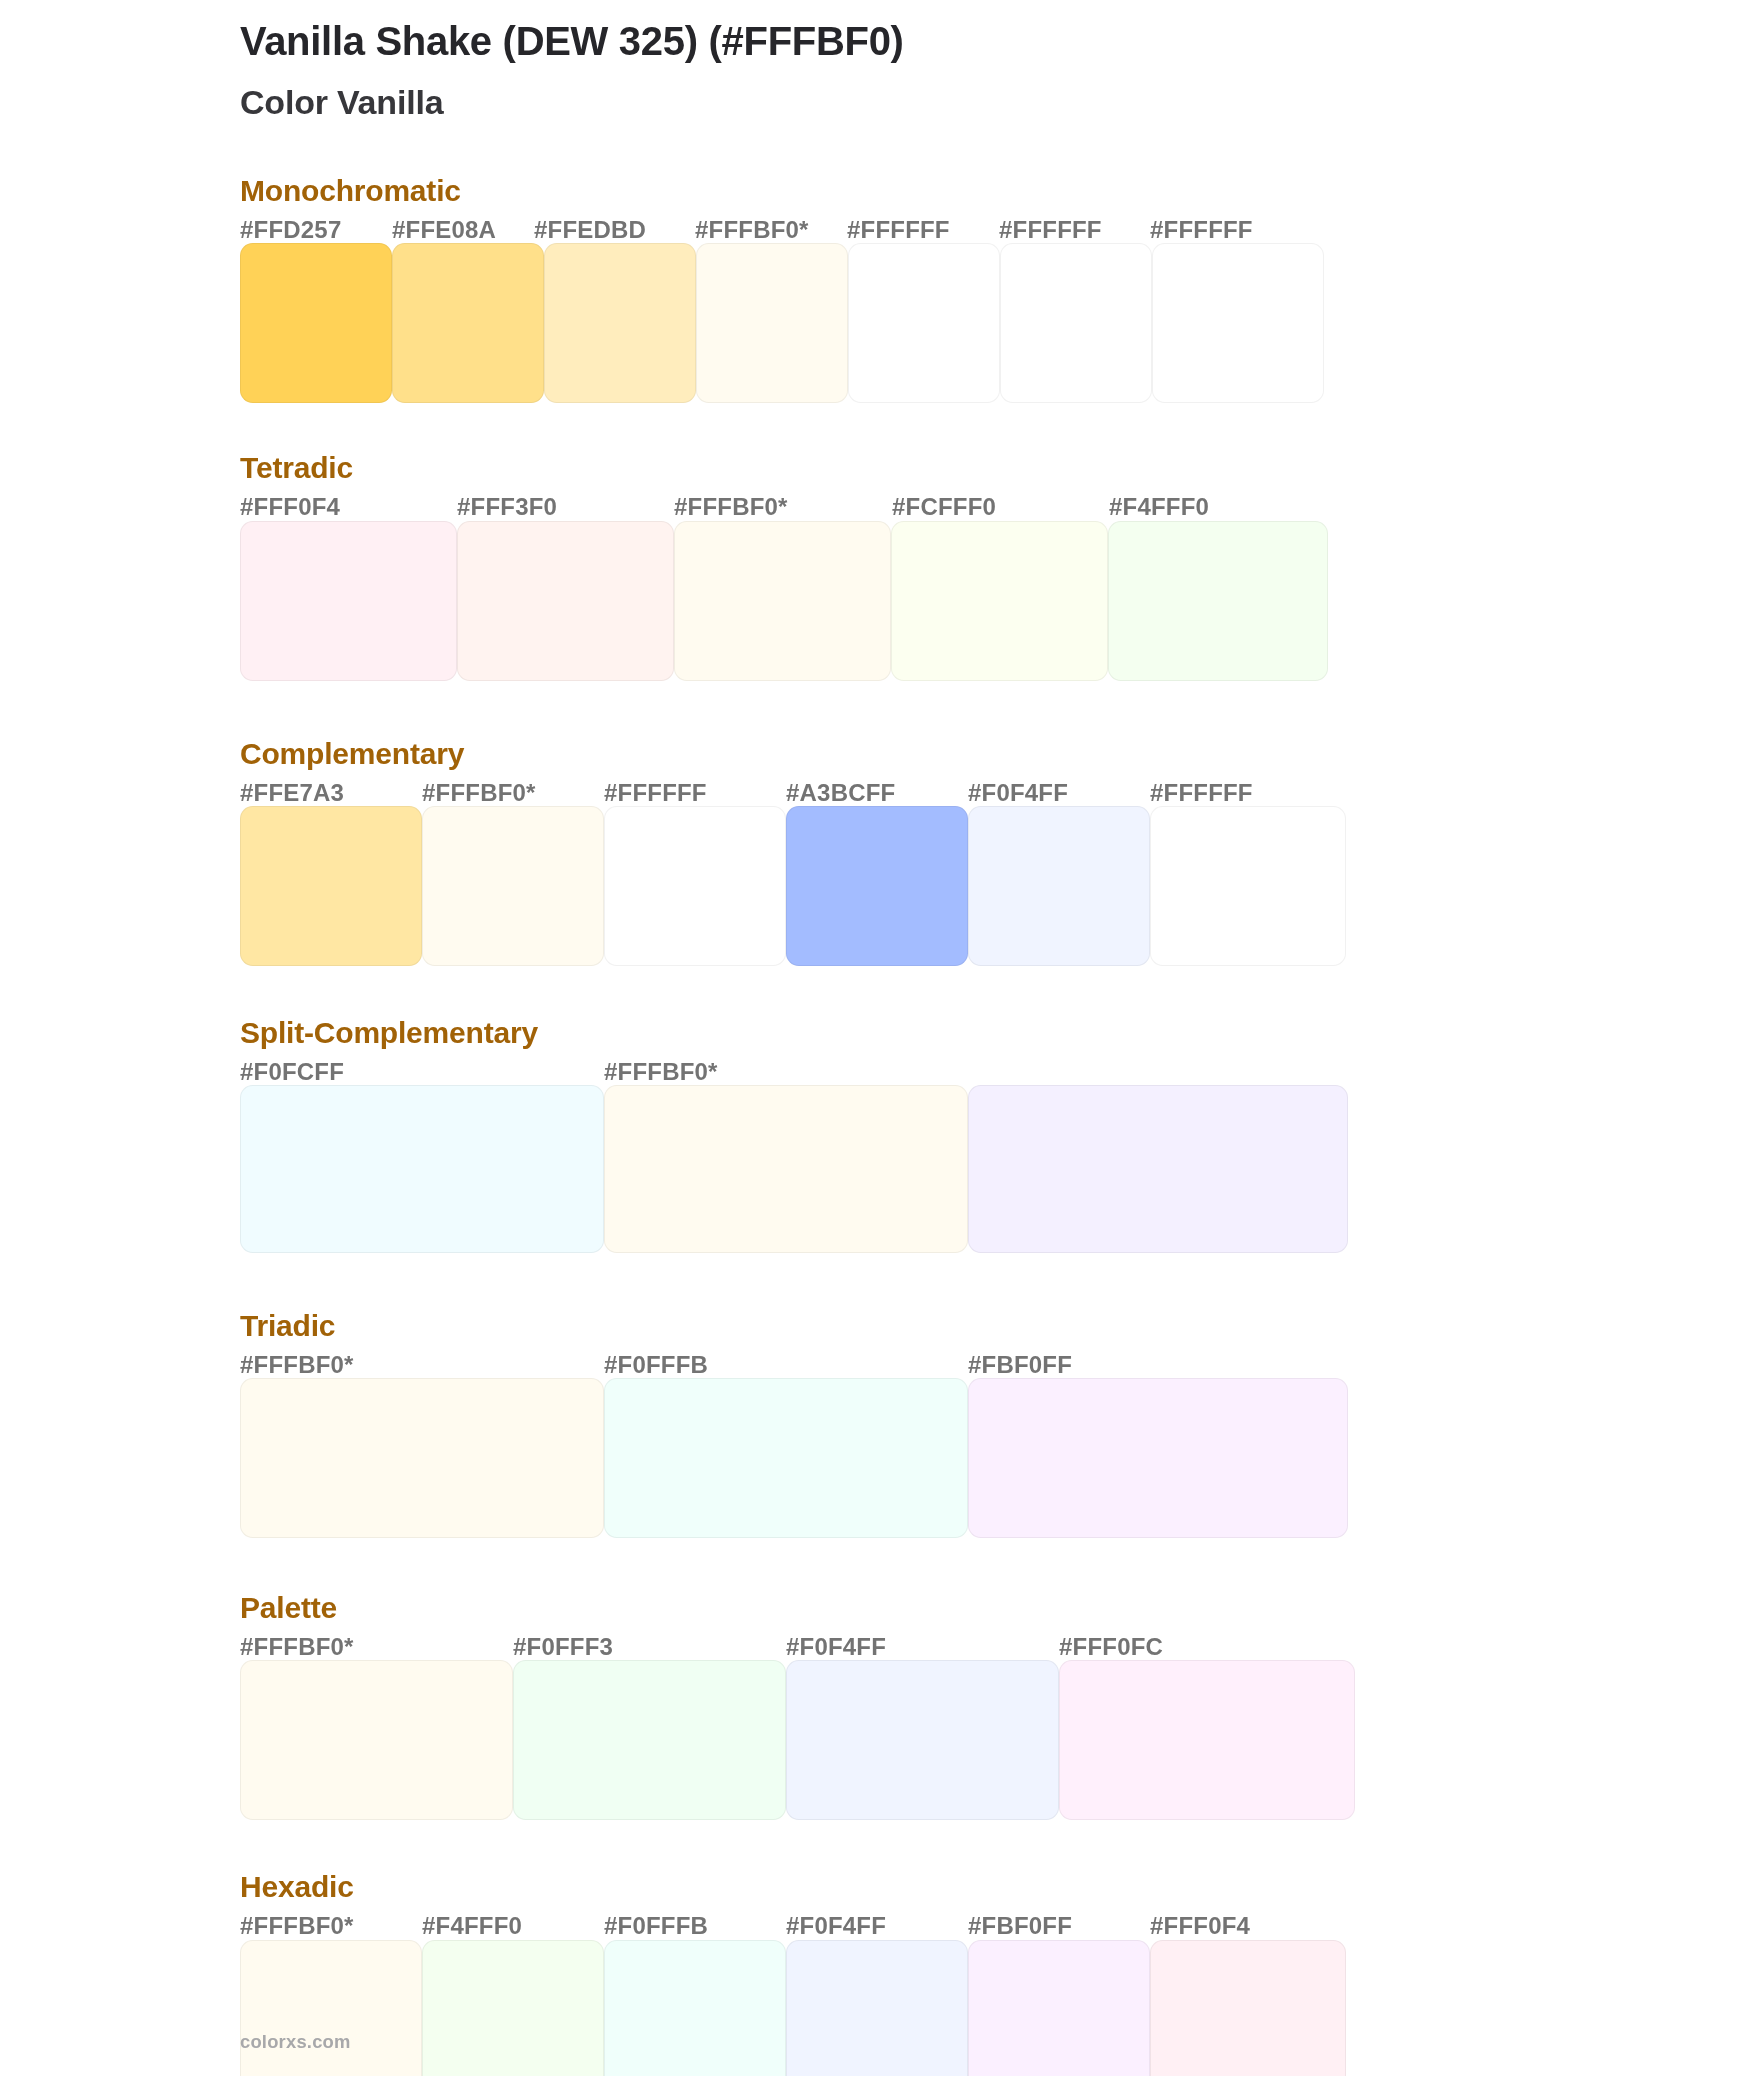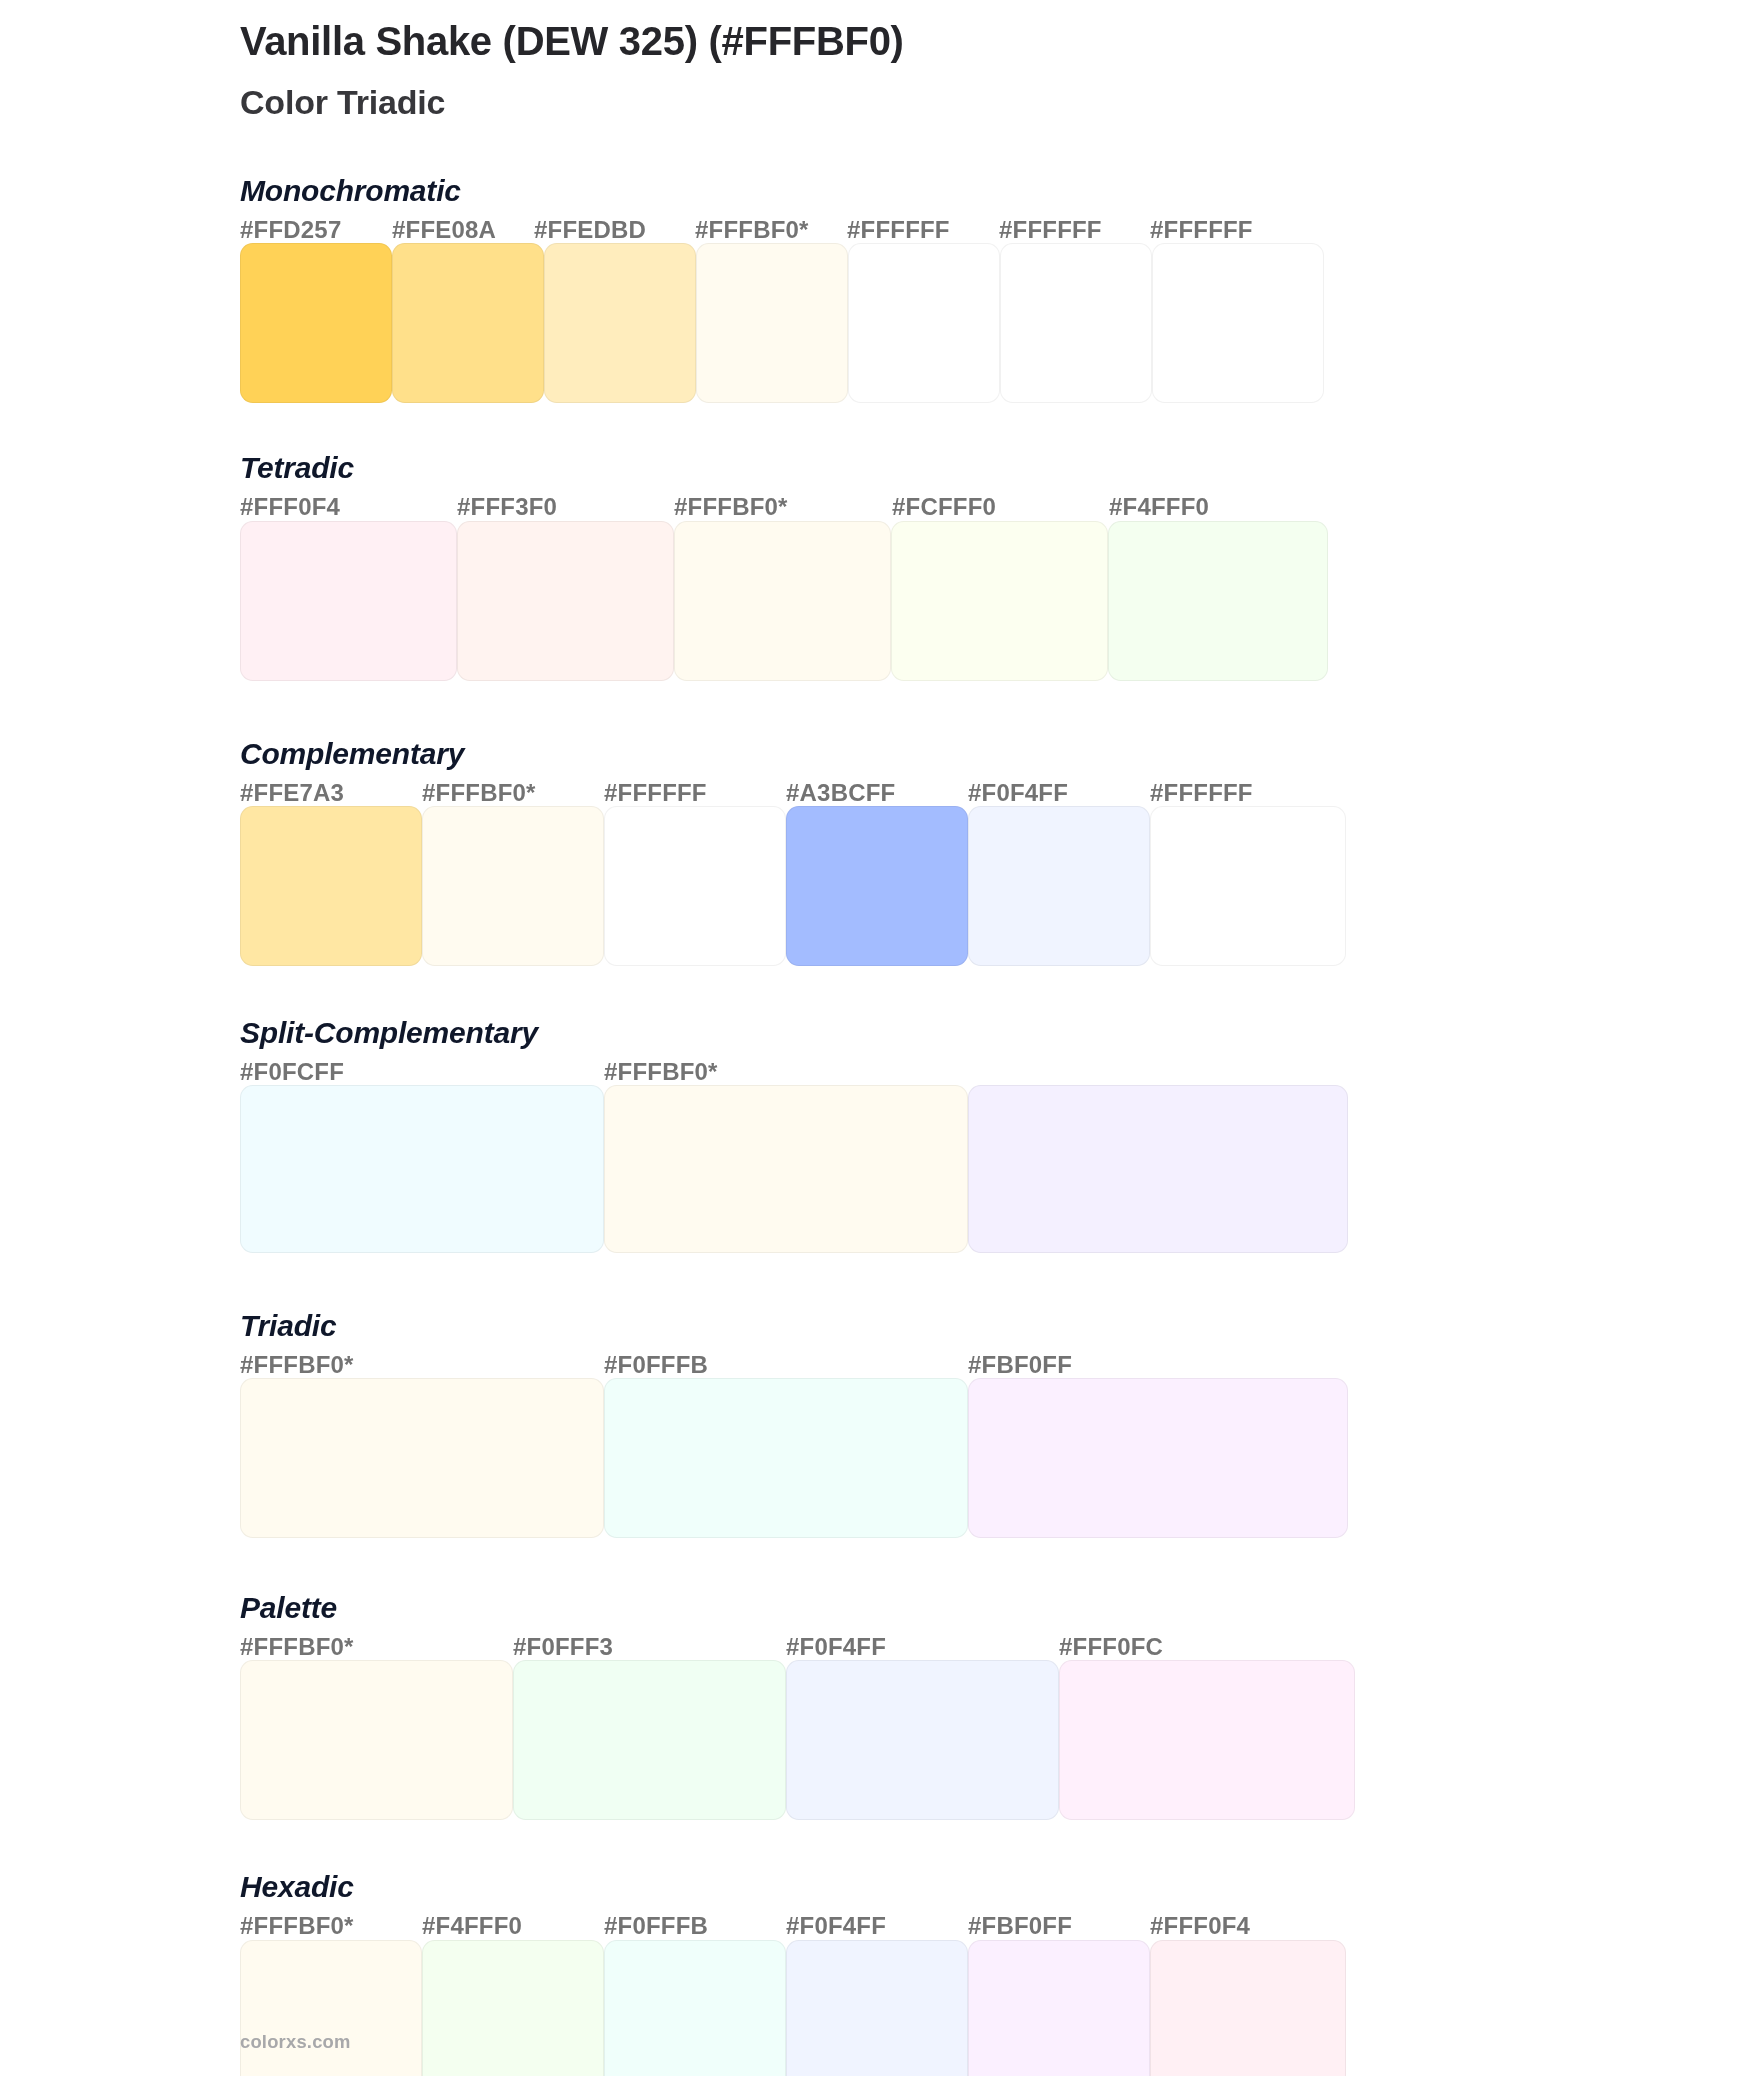--- a/index.html
+++ b/index.html
@@ -47,24 +47,23 @@
   
   .sections {
     margin-top: 51px;
   }
   .section {
     padding-left: 240px;
   }
   .section-title {
     font-size: 30px;
     font-weight: bold;
-    color: #0f172a;
+    color: #a16207;
     letter-spacing: -0.2px;
     margin: 0 8px 8px 0;
-    font-style: italic;
   }
   .labels-row {
     position: relative;
     height: 24px;
   }
   .swatch-label {
     position: absolute;
     top: 0;
     font-size: 24px;
     font-weight: bold;
@@ -104,21 +103,21 @@
     letter-spacing: 0.2px;
   }
 </style>
 </head>
 <body>
 
 <div class="page">
 
   <div class="header">
     <h1 class="page-title">Vanilla Shake (DEW 325) (#FFFBF0)</h1>
-    <h2 class="page-subtitle">Color Triadic</h2>
+    <h2 class="page-subtitle">Color Vanilla</h2>
   </div>
 
   <div class="sections" id="sections-root">
       <div class="section">
         <div class="section-title">Monochromatic</div>
         <div class="labels-row">
           <span class="swatch-label" style="left: 0px;">#FFD257</span>
           <span class="swatch-label" style="left: 152px;">#FFE08A</span>
           <span class="swatch-label" style="left: 294px;">#FFEDBD</span>
           <span class="swatch-label" style="left: 455px;">#FFFBF0*</span>

